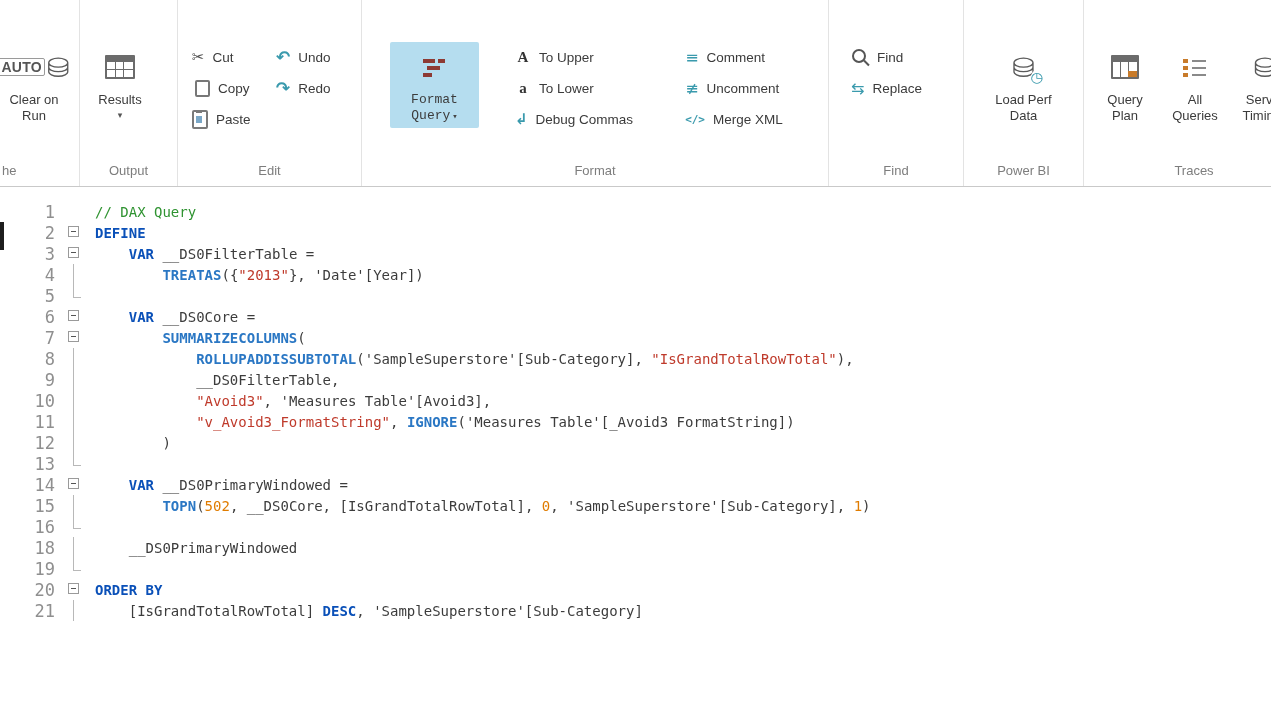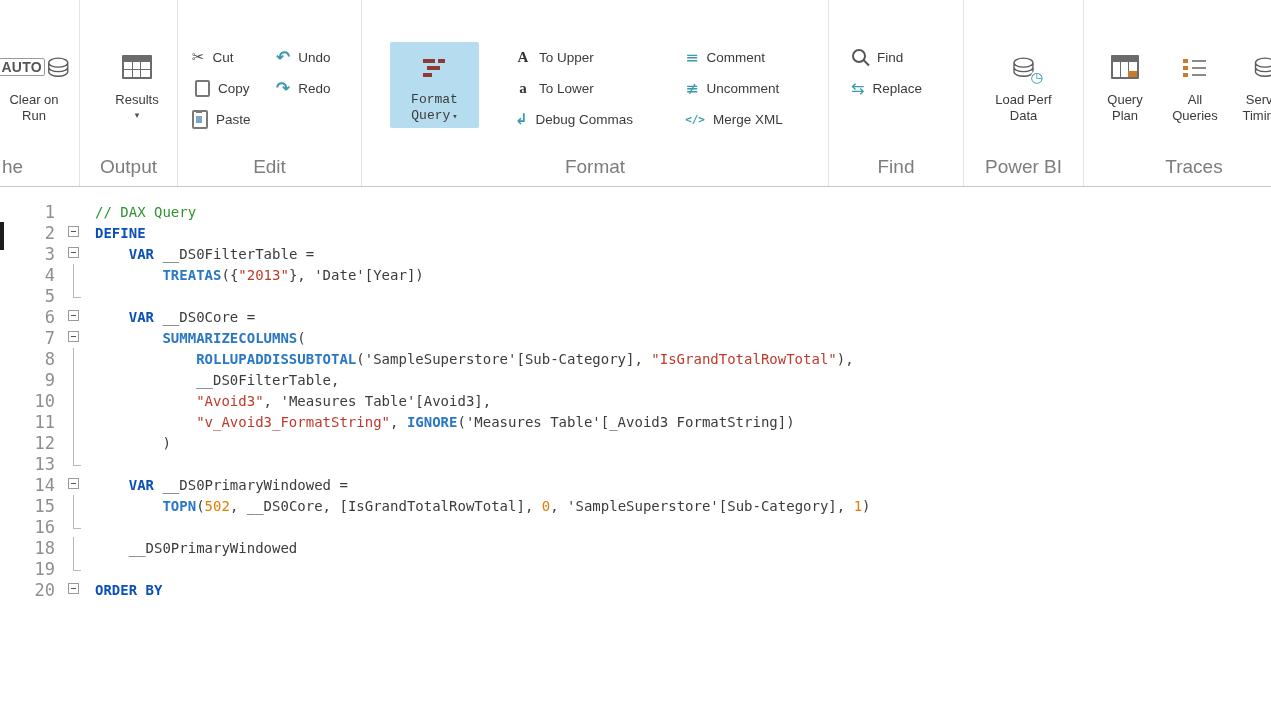--- a/index.html
+++ b/index.html
@@ -13,40 +13,40 @@
     height:186px;display:flex;background:#fff;
     border-bottom:1px solid #c9c9c9;overflow:hidden;position:relative;
   }
   .rgroup{
     position:relative;border-right:1px solid #e3e3e3;
     display:flex;align-items:flex-start;
     padding:42px 8px 26px 8px;box-sizing:border-box;flex:none;
   }
   .rlabel{
     position:absolute;bottom:8px;left:0;right:0;text-align:center;
-    color:#7d7d7d;font-size:19px;white-space:nowrap;
+    color:#7d7d7d;font-size:13px;white-space:nowrap;
   }
   .rlabel.left{text-align:left;padding-left:2px;}
   .btn-lg{
     display:flex;flex-direction:column;align-items:center;justify-content:flex-start;
     width:64px;padding:3px 2px;border-radius:2px;cursor:default;
     font-size:13px;line-height:16px;text-align:center;color:#3b3b3b;gap:3px;box-sizing:border-box;
   }
   .btn-lg .ic-wrap{height:44px;display:flex;align-items:center;justify-content:center;}
   .btn-lg.format{background:var(--c-ribbon-highlight);width:89px;margin-left:20px;font-family:Liberation Mono, monospace;}
   .btn-sm{
     display:flex;align-items:center;gap:8px;height:31px;padding:0 6px;
     font-size:13.5px;color:#3b3b3b;white-space:nowrap;cursor:default;
   }
   .col{display:flex;flex-direction:column;}
   .small-caret{font-size:9px;color:#555;line-height:8px;}
   .inline-caret{font-size:9px;color:#444;margin-left:2px;}
   
   .g0{width:80px;padding-left:2px;}
-  .g1{width:98px;justify-content:flex-end;}
+  .g1{width:98px;justify-content:flex-start;}
   .g2{width:184px;}
   .g2 .col:first-child{min-width:84px;}
   .g3{width:467px;}
   .g3 .col.fc1{margin-left:30px;}
   .g3 .col.fc2{margin-left:40px;}
   .g4{width:135px;}
   .g4 .col{margin-left:8px;}
   .g5{width:120px;justify-content:center;}
   .g6{flex:1;border-right:none;padding-left:10px;gap:8px;}
   .g6 .btn-lg{width:62px;}
@@ -373,14 +373,19 @@
       <div class="crow">
         <span class="ln">19</span>
         <span class="fold fold-end"></span>
         <span class="code"></span>
       </div>
       <div class="crow">
         <span class="ln">20</span>
         <span class="fold fold-box"></span>
         <span class="code"><span class="tok-k">ORDER BY</span></span>
       </div>
+      <div class="crow">
+        <span class="ln">21</span>
+        <span class="fold fold-line"></span>
+        <span class="code"><span class="tok-p">    [IsGrandTotalRowTotal] </span><span class="tok-k">DESC</span><span class="tok-p">, 'SampleSuperstore'[Sub-Category]</span></span>
+      </div>
     </div>
 </div>
 
 </body></html>

